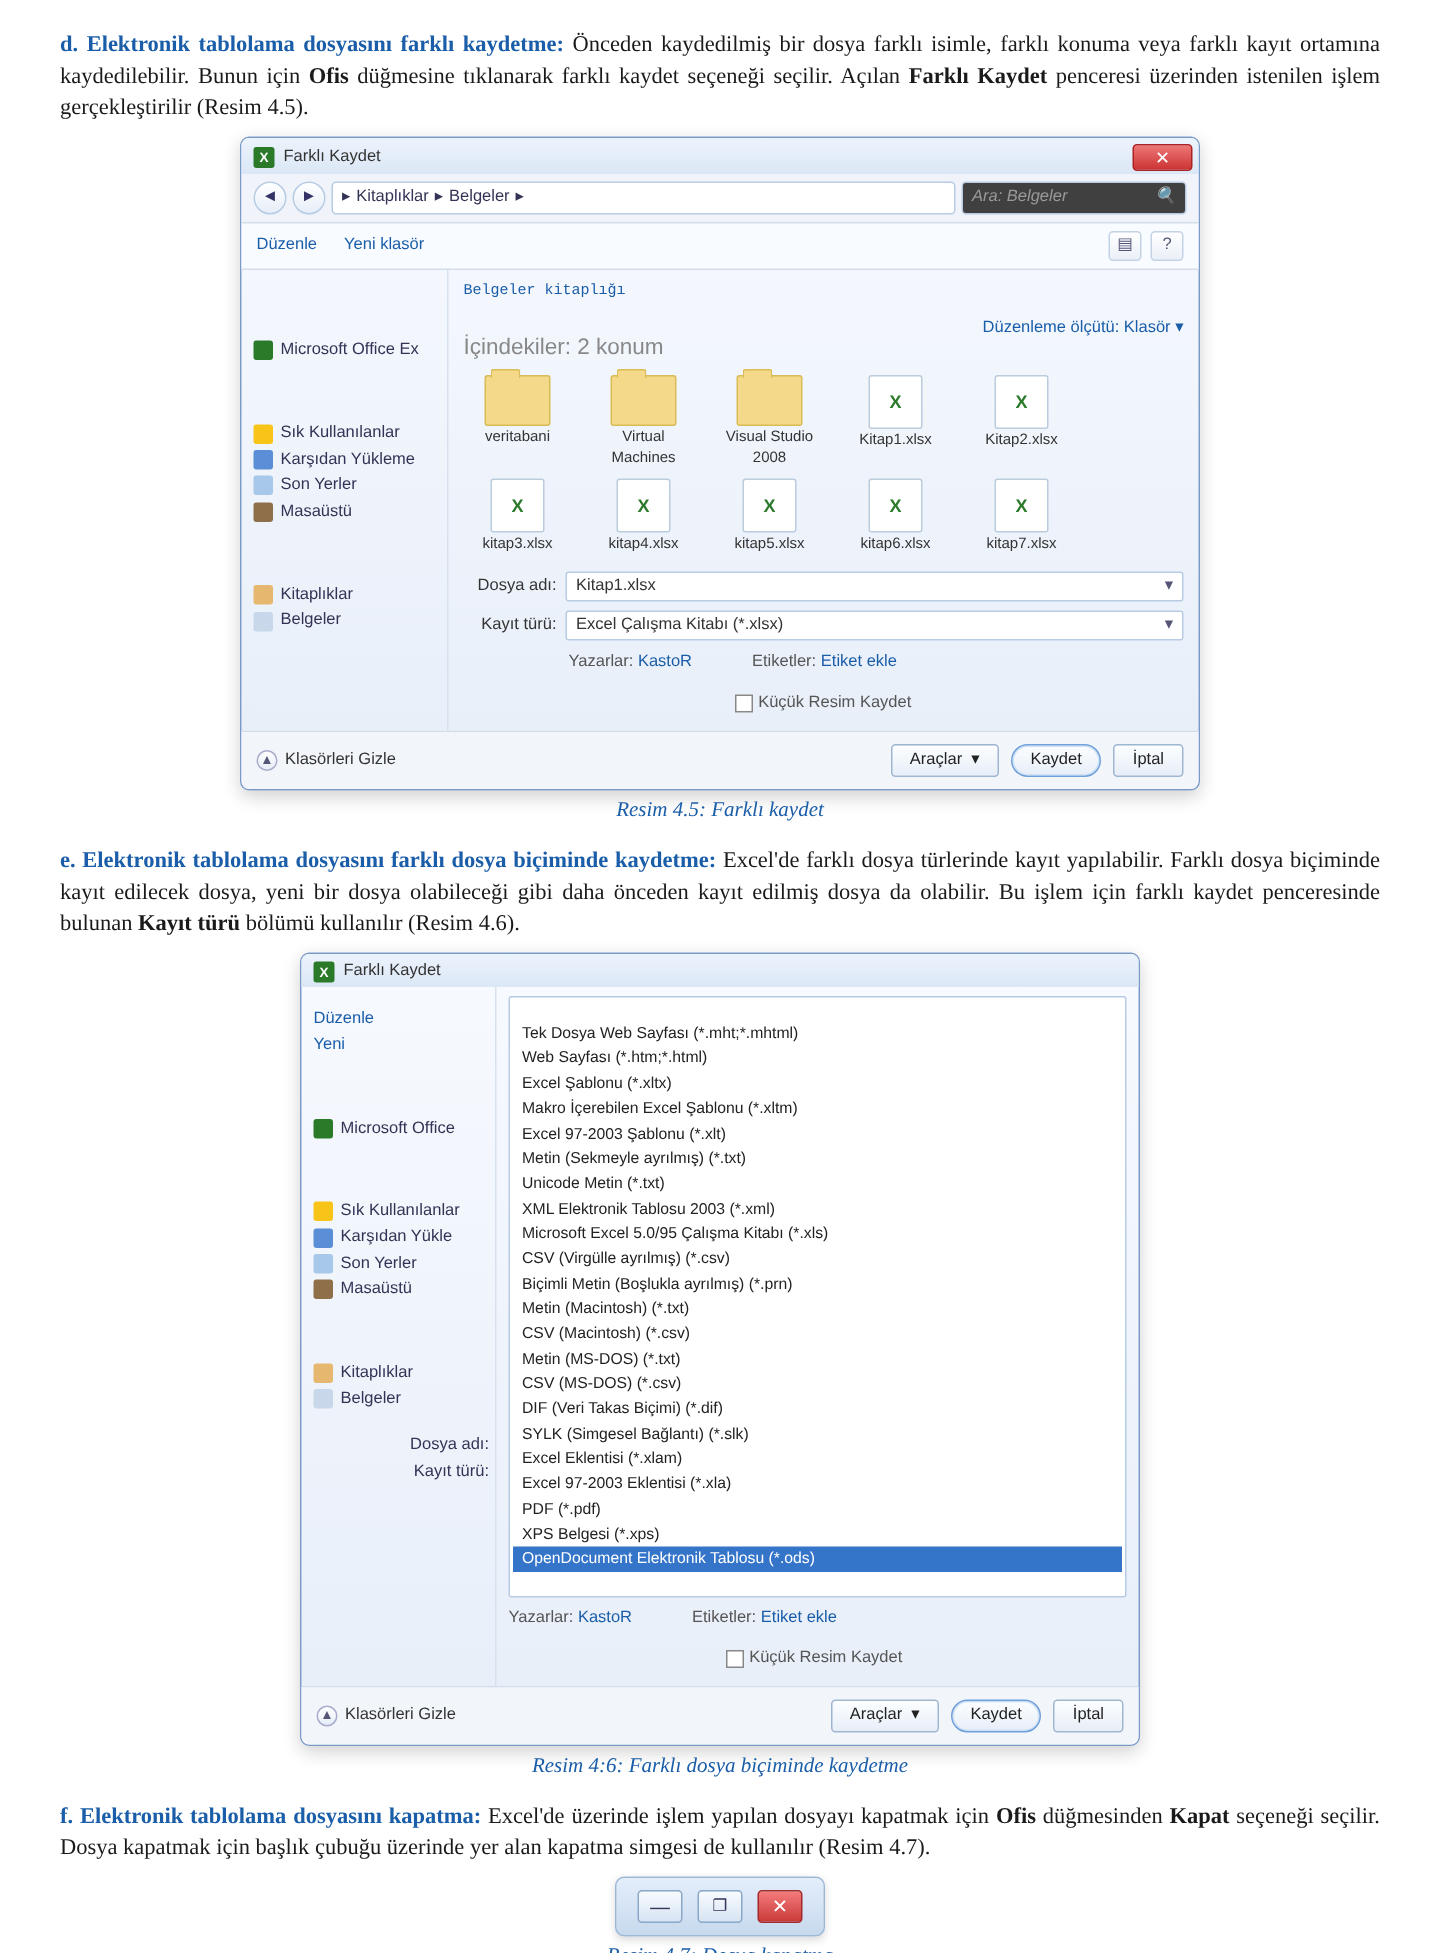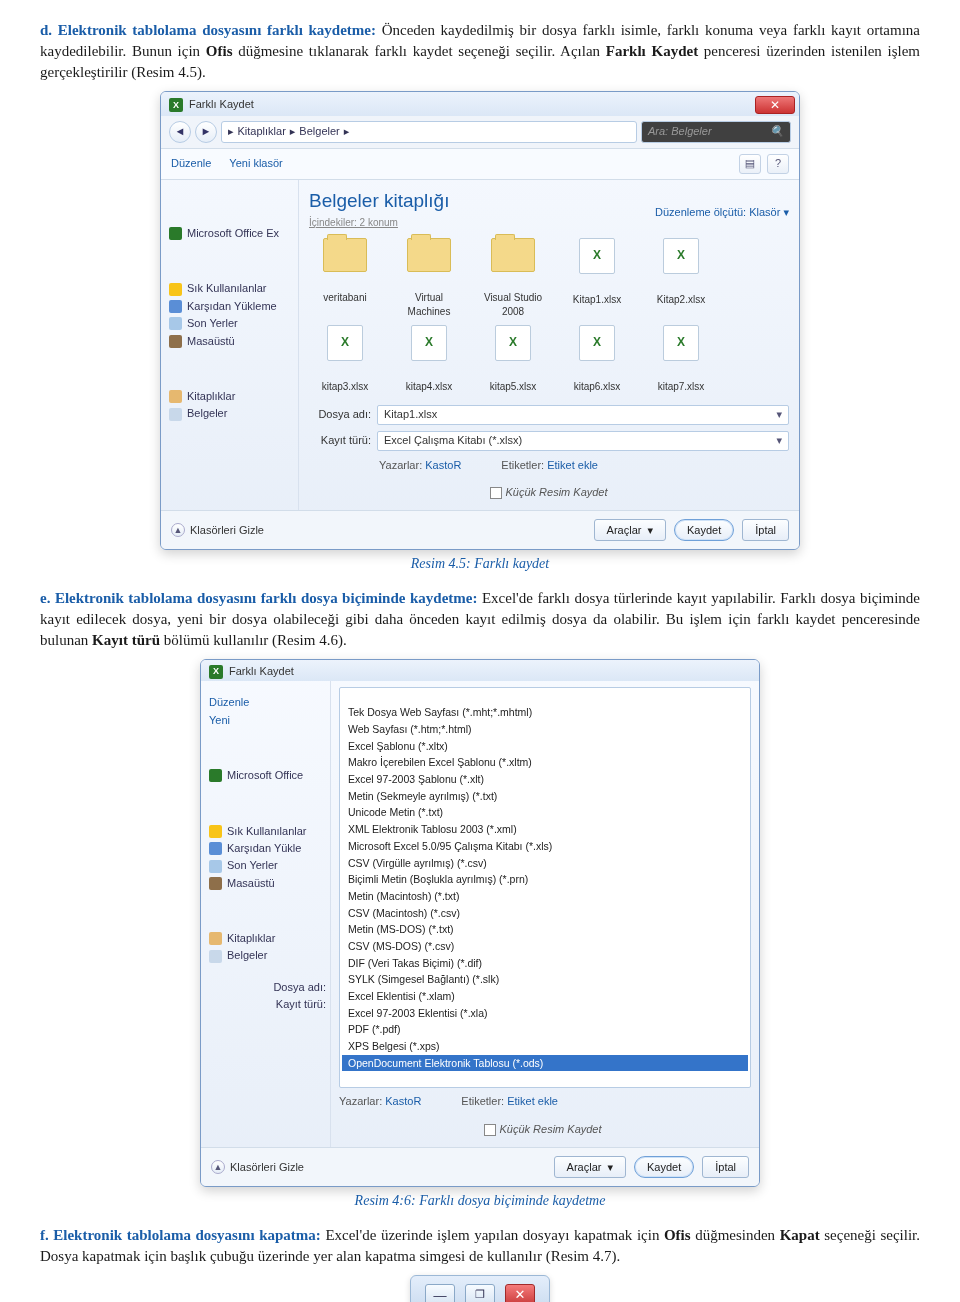--- a/index.html
+++ b/index.html
@@ -78,37 +78,37 @@
   .side .grp{margin-bottom:6px;margin-top:40px;}
   .sideicon{width:13px;height:13px;display:inline-block;border-radius:2px;}
   .ic-exc{background:#2a7a2a;}
   .ic-star{background:#f8c418;}
   .ic-dl{background:#5a8ed6;}
   .ic-clock{background:#a7c8e8;}
   .ic-desk{background:#8e6f4a;}
   .ic-lib{background:#e6b86f;}
   .ic-doc{background:#c8d8ea;}
   .main{flex:1;padding:8px 10px 4px 10px;display:flex;flex-direction:column;}
-  .libtitle{color:#1a5da8;font-size:19px;margin-bottom:1px;}
-  .libsub{color:#888;font-size:10px;margin-bottom:8px;text-decoration:underline;}
+  .libtitle{color:#1a5da8;font-size:10px;margin-bottom:19px;font-family:Liberation Mono, monospace;}
+  .libsub{color:#888;font-size:15px;margin-bottom:8px;}
   .arrrow{display:flex;justify-content:space-between;align-items:center;}
   .arrrow .arr{color:#1a5da8;}
   .filesgrid{display:flex;flex-wrap:wrap;gap:6px 12px;margin-bottom:8px;}
   .fcell{display:flex;flex-direction:column;align-items:center;width:72px;}
   .fcell .folder{width:44px;height:34px;background:#f4d98a;border:1px solid #d9bc57;border-radius:2px;position:relative;}
   .fcell .folder:before{content:"";position:absolute;top:-5px;left:3px;width:18px;height:5px;background:#f4d98a;border:1px solid #d9bc57;border-bottom:none;border-radius:2px 2px 0 0;}
   .fcell .xls{width:36px;height:36px;background:#fff;border:1px solid #bcd;border-radius:2px;position:relative;display:flex;align-items:center;justify-content:center;}
   .fcell .xls:after{content:"X";color:#2a7a2a;font-weight:bold;font-size:12px;}
-  .fcell span{font-size:10px;color:#333;margin-top:19px;text-align:center;}
+  .fcell span{font-size:10px;color:#333;margin-top:1px;text-align:center;}
   .formrow{display:flex;align-items:center;gap:6px;margin:3px 0;}
   .formrow label{width:62px;text-align:right;color:#333;}
   .formrow .field{flex:1;height:20px;border:1px solid #b7cce4;background:#fff;border-radius:2px;display:flex;align-items:center;padding:0 6px;font-size:11px;}
   .metarow{display:flex;gap:40px;margin:4px 0 6px 70px;color:#555;}
   .metarow .v{color:#1a5da8;}
-  .chk{display:flex;align-items:center;gap:3px;justify-content:center;margin:6px 0;color:#555;font-style:italic;}
+  .chk{display:flex;align-items:center;gap:3px;justify-content:center;margin:6px 0;color:#555;}
   .chk .box{width:12px;height:12px;border:1px solid #888;background:#fff;}
   .footer{display:flex;align-items:center;padding:8px 10px;border-top:1px solid #d2dde9;background:#f2f6fb;border-radius:0 0 5px 5px;}
   .footer .left{display:flex;align-items:center;gap:5px;font-size:11px;}
   .footer .chev{width:14px;height:14px;border:1px solid #aac;border-radius:7px;background:linear-gradient(#fff,#e5edf7);display:flex;align-items:center;justify-content:center;font-size:9px;color:#557;}
   .footer .right{margin-left:auto;display:flex;align-items:center;gap:8px;}
   .dbtn{height:22px;padding:0 12px;border:1px solid #9fb6d1;border-radius:3px;background:linear-gradient(#fcfeff,#e7eef8);display:flex;align-items:center;font-size:11px;color:#222;}
   .dbtn.hl{border-color:#6fa0d8;box-shadow:inset 0 0 0 1px #cfe2f7;border-radius:11px;}
   
   .saveas-dialog.small{width:560px;}
   .typelist{flex:1;border:1px solid #b7cce4;background:#fff;border-radius:2px;padding:16px 2px;margin-left:4px;}

